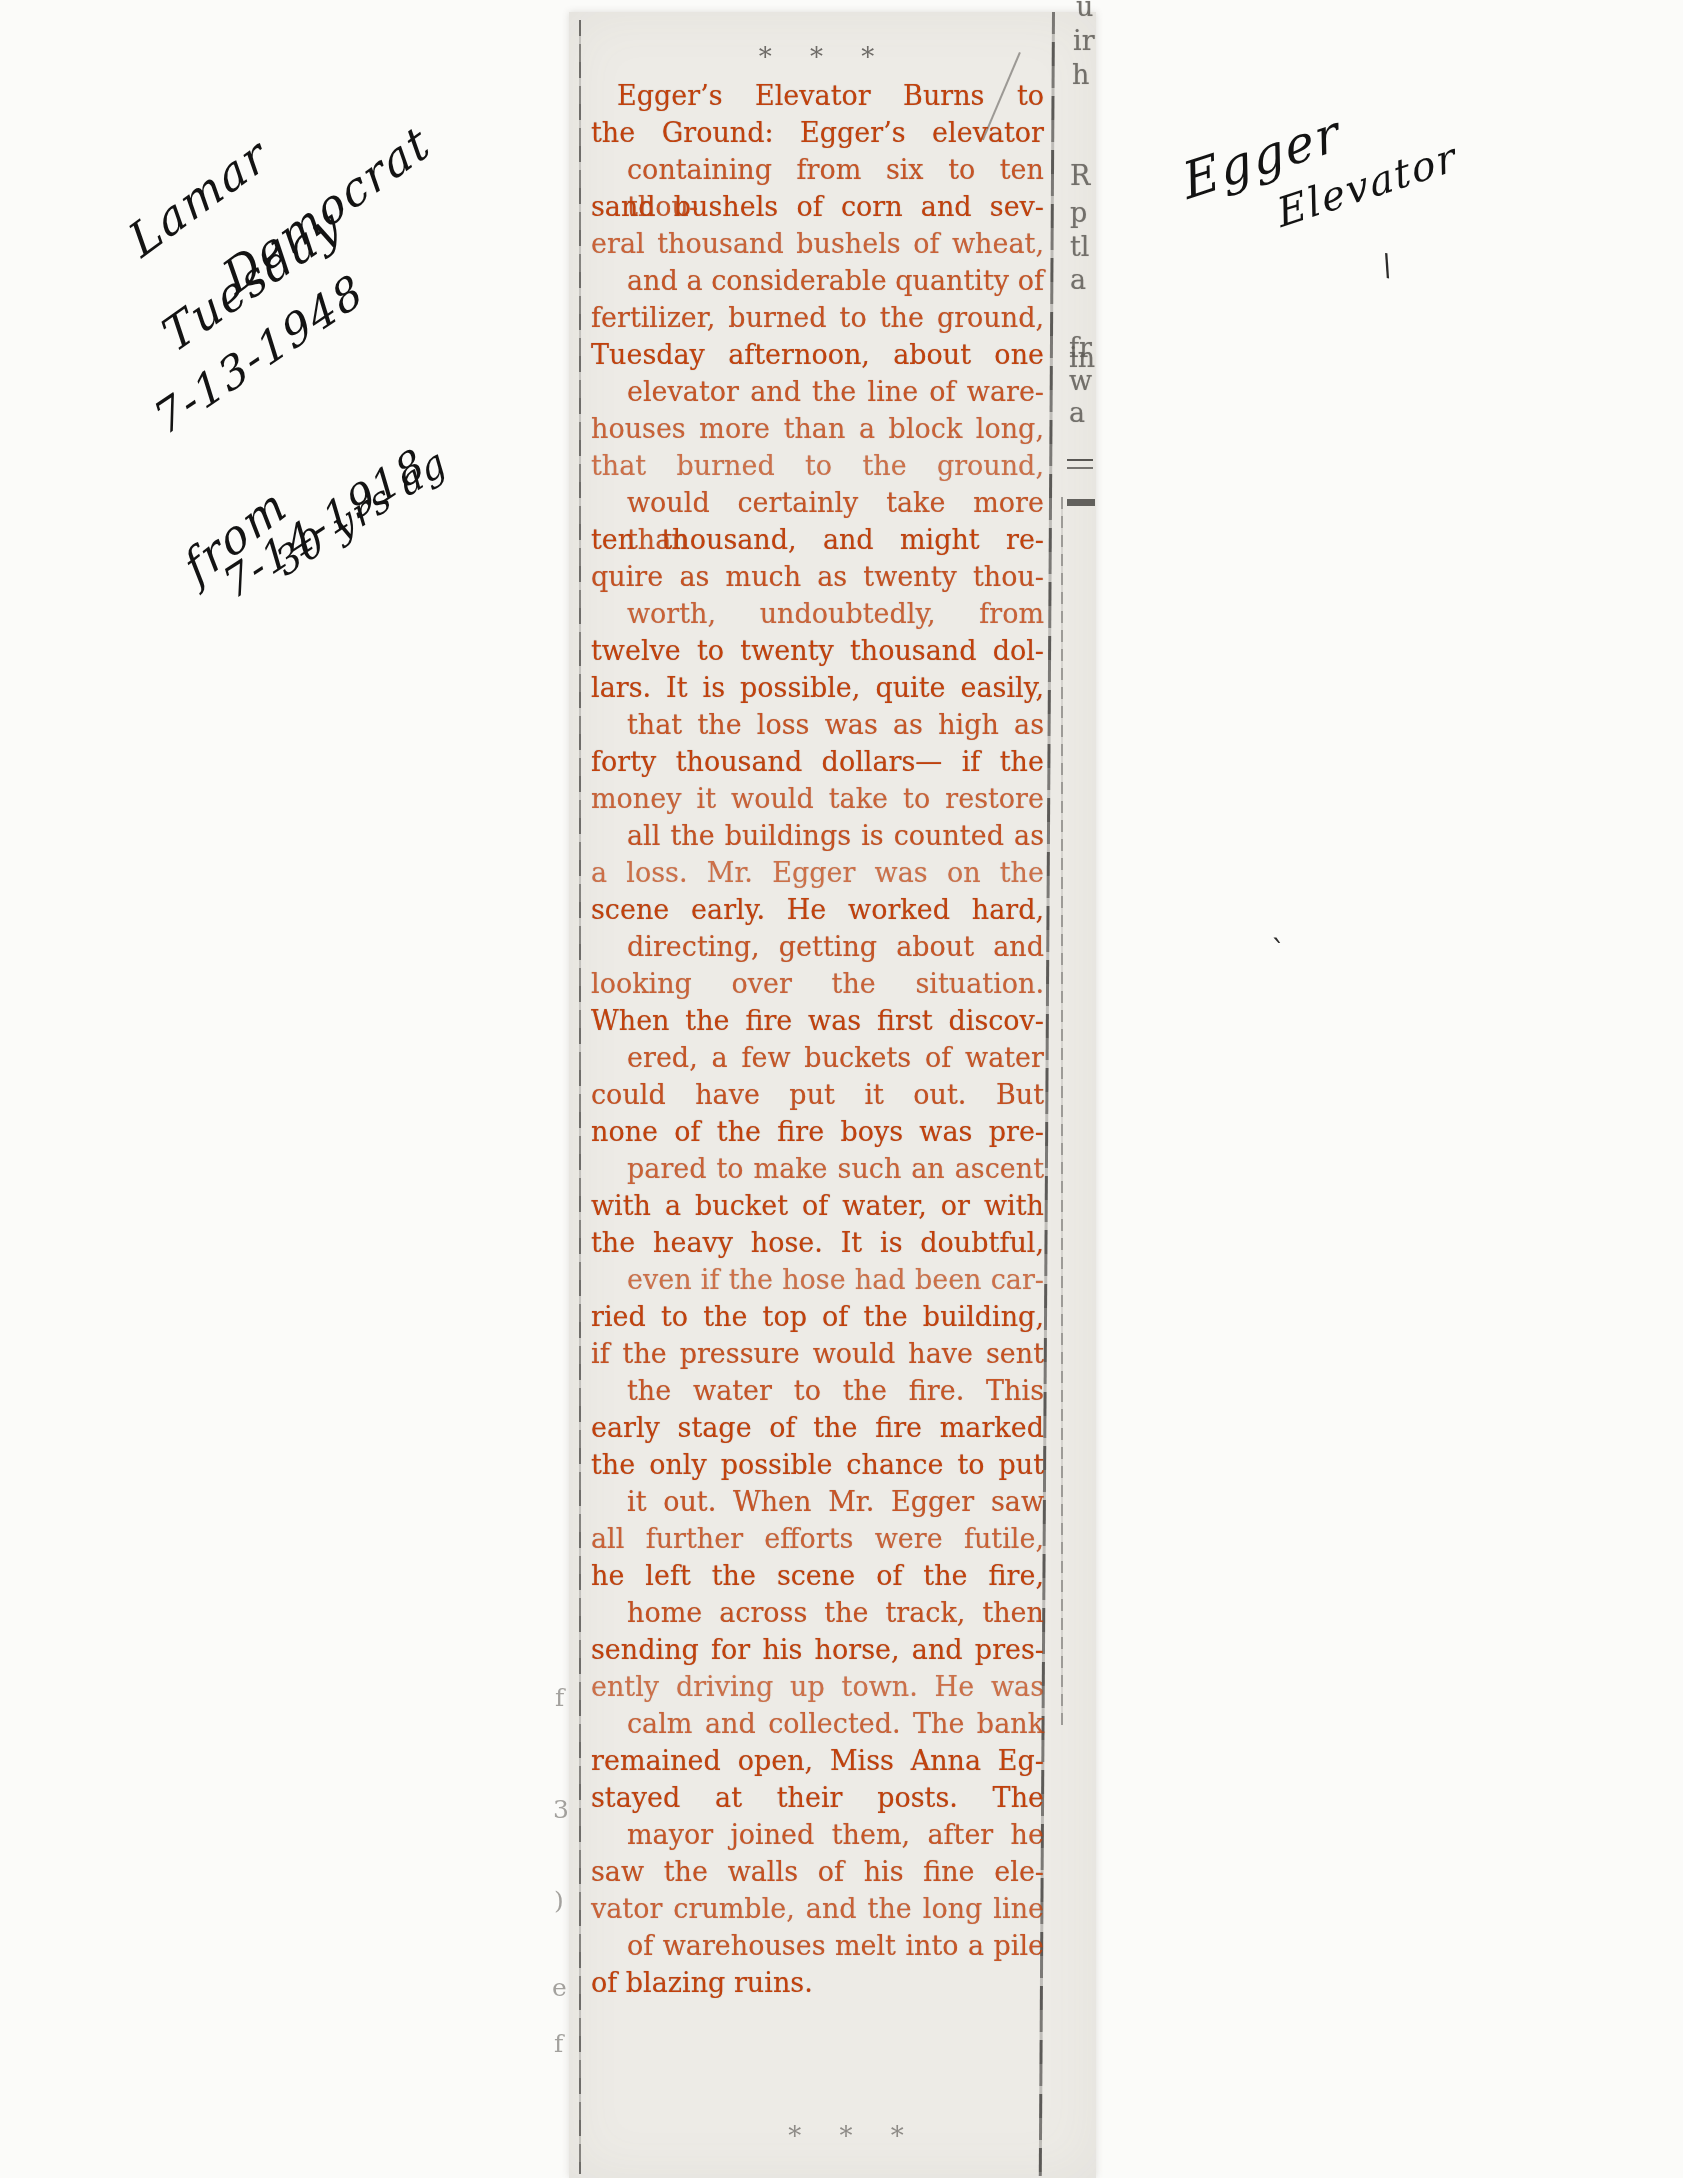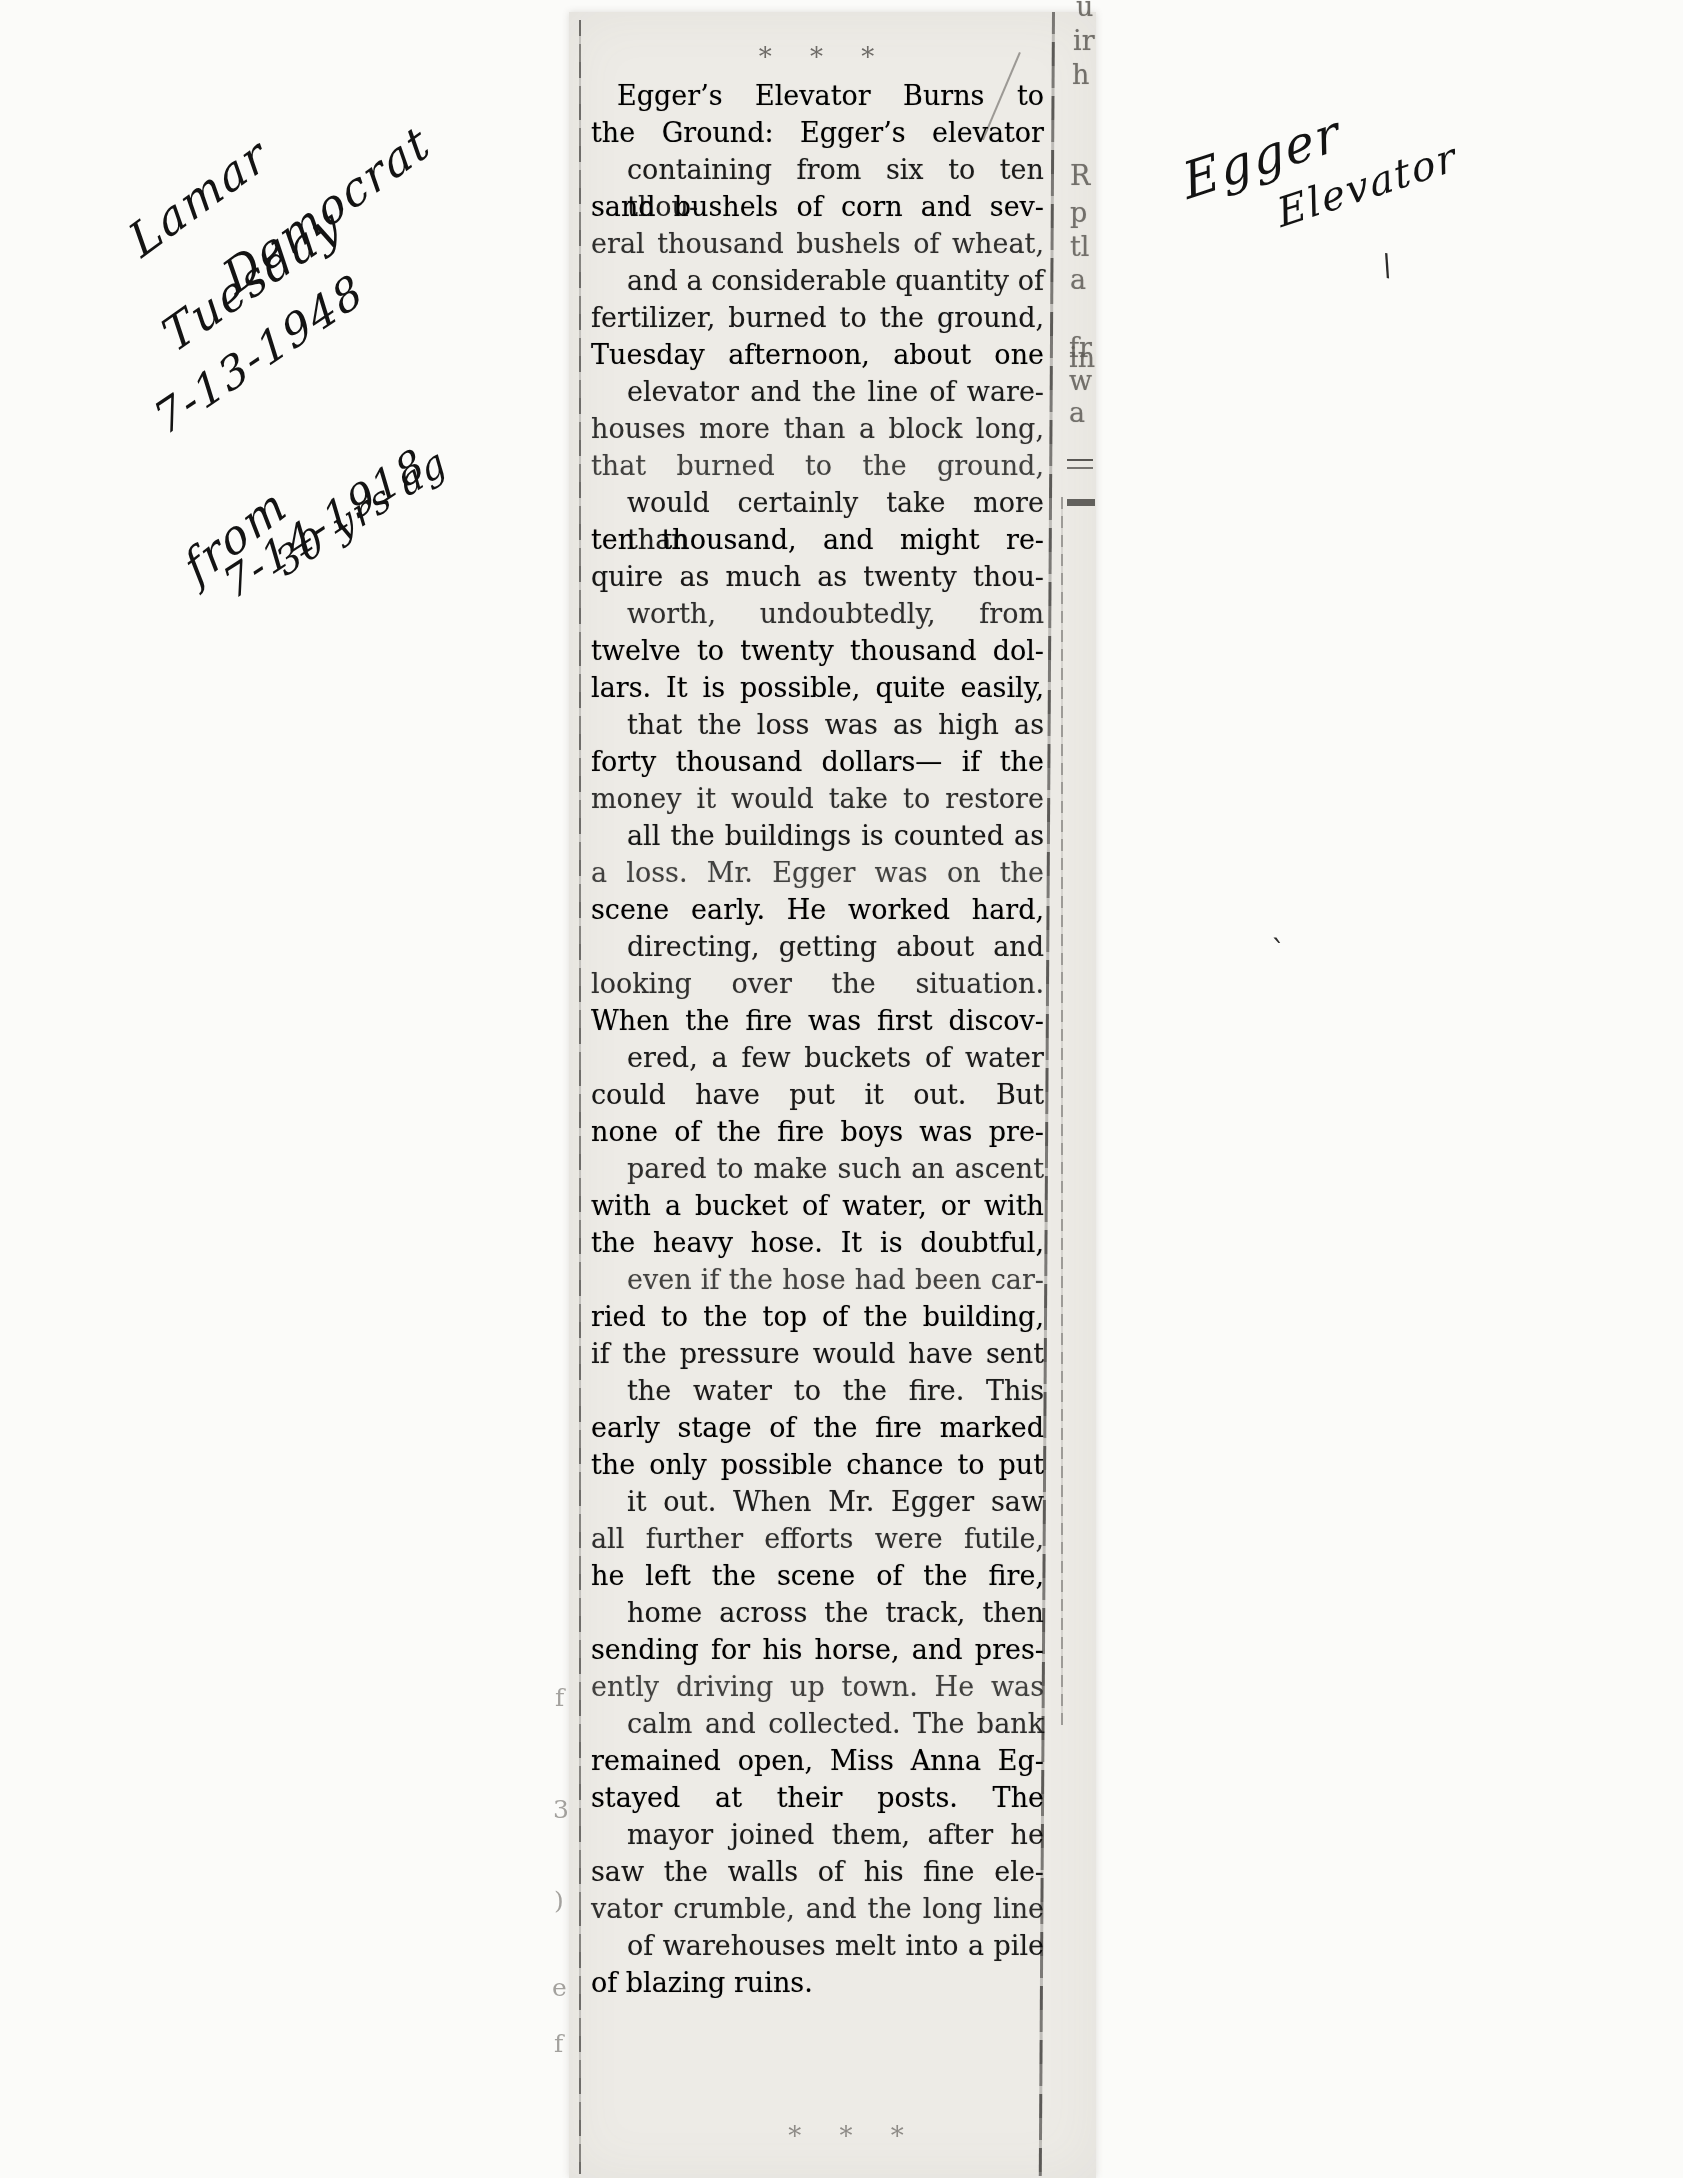--- a/index.html
+++ b/index.html
@@ -27,21 +27,21 @@
     background:repeating-linear-gradient(to bottom,
       rgba(30,28,26,.55) 0 22px, rgba(30,28,26,.22) 22px 30px, rgba(30,28,26,.7) 30px 54px);
   }
   .rule-right2{
     position:absolute;left:492px;top:485px;width:2px;height:1228px;
     background:repeating-linear-gradient(to bottom,
       rgba(30,28,26,.38) 0 12px, rgba(30,28,26,.1) 12px 19px);
   }
   .column{
     position:absolute;left:22px;top:65px;width:453px;
-    color:#000000;
+    color:#c2410c;
     font-size:27px;line-height:37px;
     text-shadow:0 0 1px rgba(94,91,86,0.55);
   }
   .line{
     text-align:justify;text-align-last:justify;
     white-space:normal;height:37px;overflow:visible;
   }
   .line:first-child{text-indent:26px;}
   .line:last-child{text-align-last:left;}
   .line:nth-child(3n){opacity:.88;margin-left:36px;}

